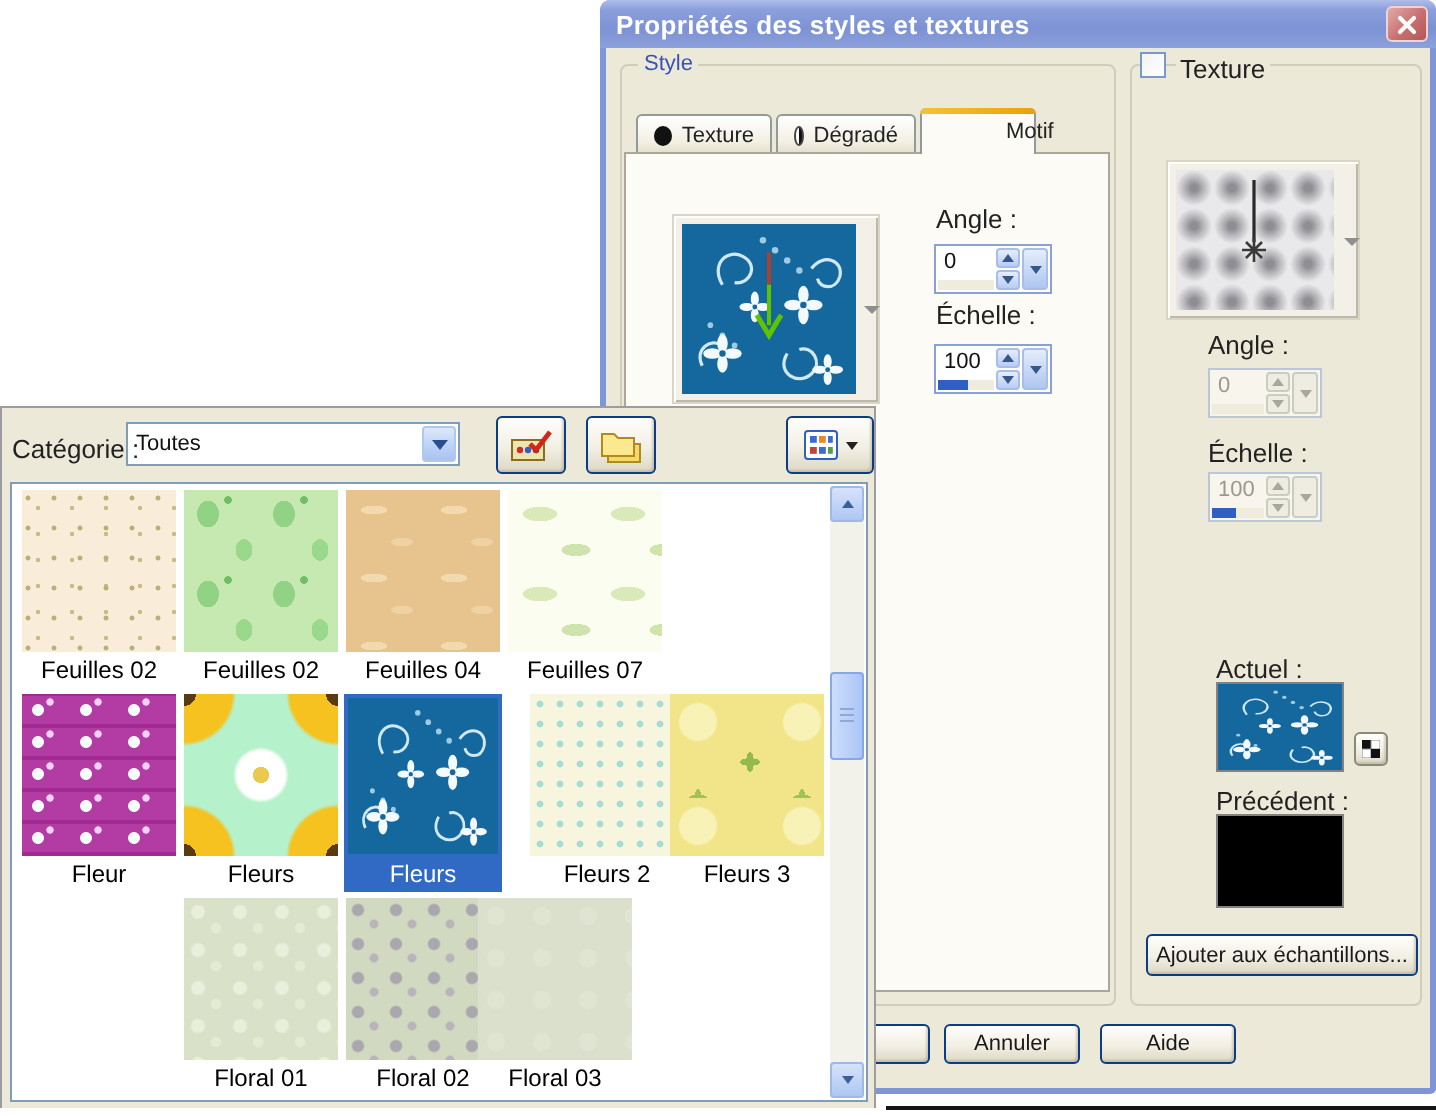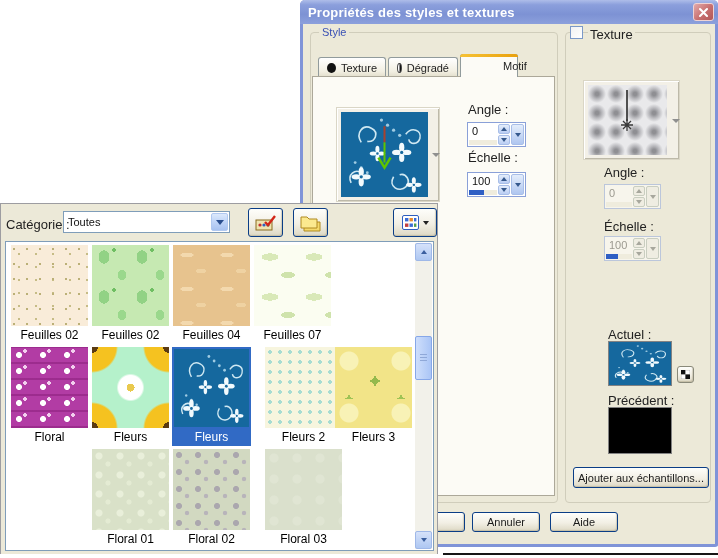--- a/index.html
+++ b/index.html
@@ -458,21 +458,21 @@
         <div class="sw-img p-feuilles04"></div>
         <div class="sw-label">Feuilles 04</div>
       </div>
       <div class="cell" style="left:247px;top:3px;">
         <div class="sw-img p-feuilles07"></div>
         <div class="sw-label">Feuilles 07</div>
       </div>
 
       <div class="cell" style="left:4px;top:105px;">
         <div class="sw-img p-fleur"></div>
-        <div class="sw-label">Floral</div>
+        <div class="sw-label">Fleur</div>
       </div>
       <div class="cell" style="left:85px;top:105px;">
         <div class="sw-img p-fleurs-sun"></div>
         <div class="sw-label">Fleurs</div>
       </div>
       <div class="cell selected" style="left:166px;top:105px;">
         <div class="sw-img p-fleurs-blue">
           <svg class="fill-svg" viewBox="0 0 86 84" preserveAspectRatio="none">
               <use href="#bluefloral"></use>
             </svg>
@@ -489,21 +489,21 @@
       </div>
 
       <div class="cell" style="left:85px;top:207px;">
         <div class="sw-img p-floral01"></div>
         <div class="sw-label">Floral 01</div>
       </div>
       <div class="cell" style="left:166px;top:207px;">
         <div class="sw-img p-floral02"></div>
         <div class="sw-label">Floral 02</div>
       </div>
-      <div class="cell" style="left:258px;top:207px;">
+      <div class="cell" style="left:232px;top:207px;">
         <div class="sw-img p-floral03"></div>
         <div class="sw-label">Floral 03</div>
       </div>
 
       <div class="vsb">
         <div class="vsb-btn" style="top:0;">
             <s class="tri-up"></s>
           </div>
         <div class="vsb-thumb"></div>
         <div class="vsb-btn" style="bottom:0;">

